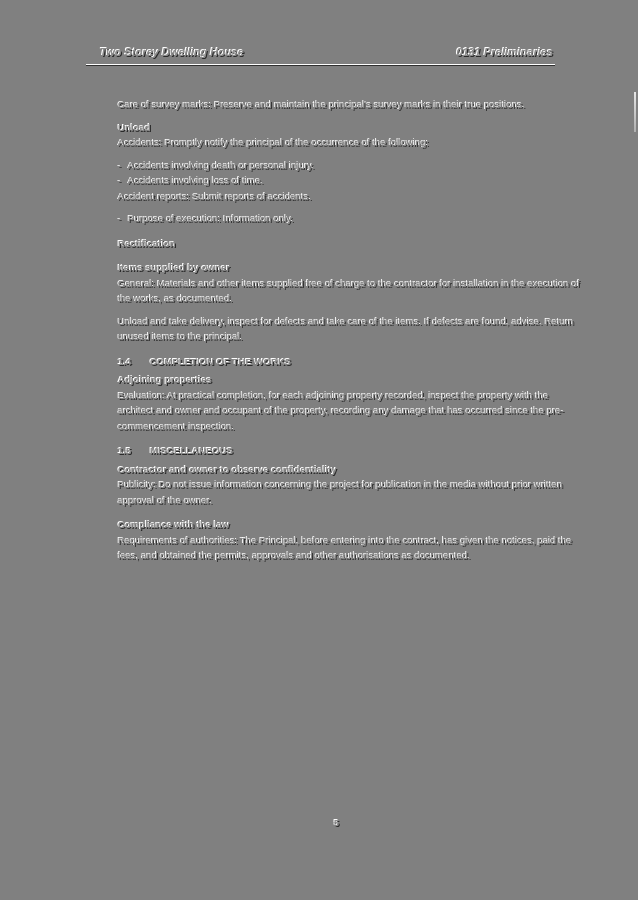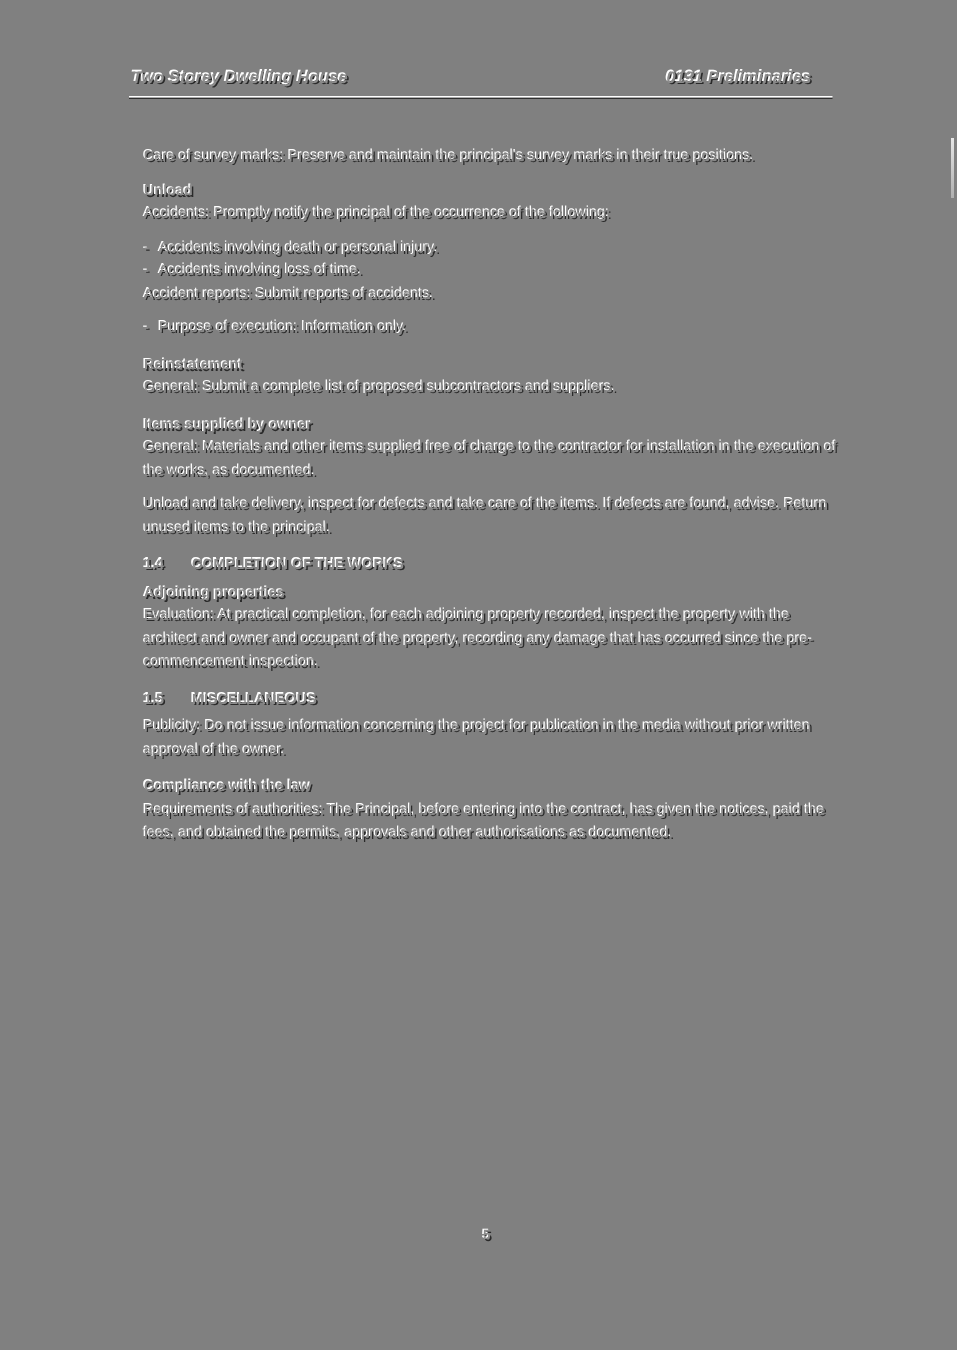--- a/index.html
+++ b/index.html
@@ -11,20 +11,21 @@
       overflow: hidden;
     }
     body {
       font-family: "Liberation Sans", sans-serif;
       color: #9a9a9a;
       position: relative;
     }
     .emb {
       color: #8c8c8c;
       text-shadow: -1px -1px 0 #ffffff, 1px 1px 0 #2a2a2a;
+      margin-left: 12px;
     }
     .header {
       position: absolute;
       left: 88px;
       top: 46px;
       width: 465px;
       height: 16px;
       font-size: 11px;
       font-weight: bold;
       font-style: italic;
@@ -44,21 +45,21 @@
       position: absolute;
       left: 634px;
       top: 92px;
       width: 2px;
       height: 40px;
       background: linear-gradient(#ffffff, #bbbbbb);
       opacity: 0.8;
     }
     .content {
       position: absolute;
-      left: 96px;
+      left: 106px;
       top: 97px;
       width: 468px;
       font-size: 9.6px;
       line-height: 15.5px;
     }
     .content p { margin: 0 0 7px 0; }
     .content .h { font-weight: bold; margin: 0; }
     .content .blk { margin: 0 0 9px 0; }
     .content .line { margin: 0; }
     .content .bullet { margin: 0 0 0 0; padding-left: 0; }
@@ -93,22 +94,21 @@
     <div class="h">Unload</div>
     <div class="line" style="margin-bottom:7px">Accidents: Promptly notify the principal of the occurrence of the following:</div>
     <div class="line bullet"><span class="dash">-</span><span>Accidents involving death or personal injury.</span></div>
     <div class="line bullet"><span class="dash">-</span><span>Accidents involving loss of time.</span></div>
     <div class="line" style="margin-bottom:7px">Accident reports: Submit reports of accidents.</div>
     <div class="line bullet"><span class="dash">-</span><span>Purpose of execution: Information only.</span></div>
   </div>
 
 
   <div class="blk">
-    <div class="h">Reinstatement</div>
-    <div class="line">General: Submit a complete list of proposed subcontractors and suppliers.</div>
+    <div class="h">Rectification</div>
   </div>
 
   <div class="blk">
     <div class="h">Items supplied by owner</div>
     <div class="line" style="margin-bottom:7px">General: Materials and other items supplied free of charge to the contractor for installation in the execution of the works, as documented.</div>
     <div class="line">Unload and take delivery, inspect for defects and take care of the items. If defects are found, advise. Return unused items to the principal.</div>
   </div>
 
   <div class="section">
     <span class="num">1.4</span><span>COMPLETION OF THE WORKS</span>
@@ -119,20 +119,21 @@
     <div class="h">Adjoining properties</div>
     <div class="line">Evaluation: At practical completion, for each adjoining property recorded, inspect the property with the architect and owner and occupant of the property, recording any damage that has occurred since the pre-commencement inspection.</div>
   </div>
 
 
   <div class="section">
     <span class="num">1.5</span><span>MISCELLANEOUS</span>
   </div>
 
   <div class="blk">
+    <div class="h">Contractor and owner to observe confidentiality</div>
     <div class="line">Publicity: Do not issue information concerning the project for publication in the media without prior written approval of the owner.</div>
   </div>
 
   <div class="blk">
     <div class="h">Compliance with the law</div>
     <div class="line">Requirements of authorities: The Principal, before entering into the contract, has given the notices, paid the fees, and obtained the permits, approvals and other authorisations as documented.</div>
   </div>
 </div>
 
 <div class="pagenum emb">5</div>

